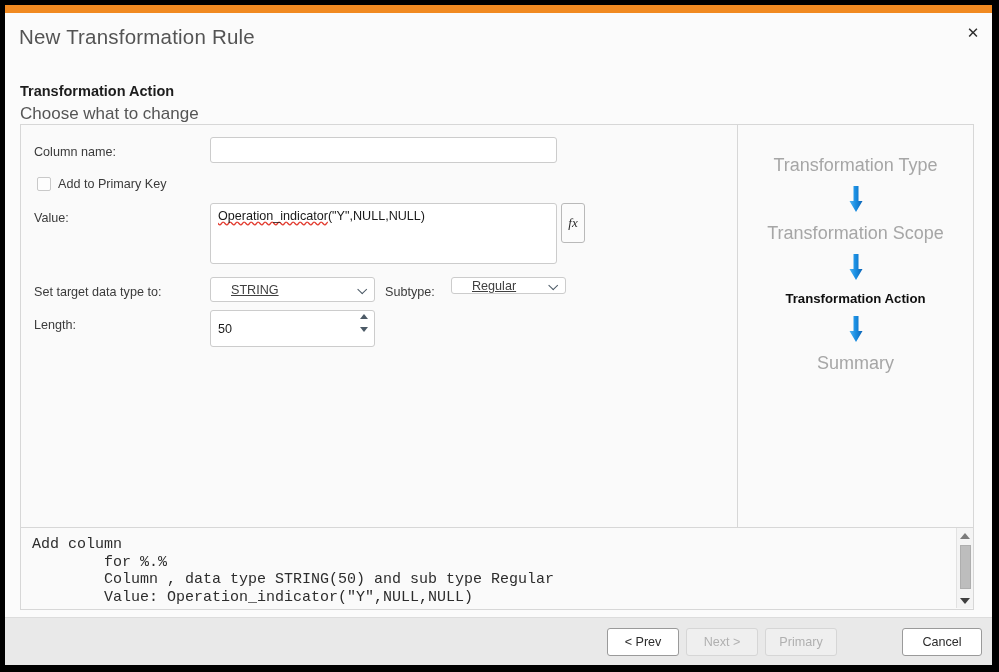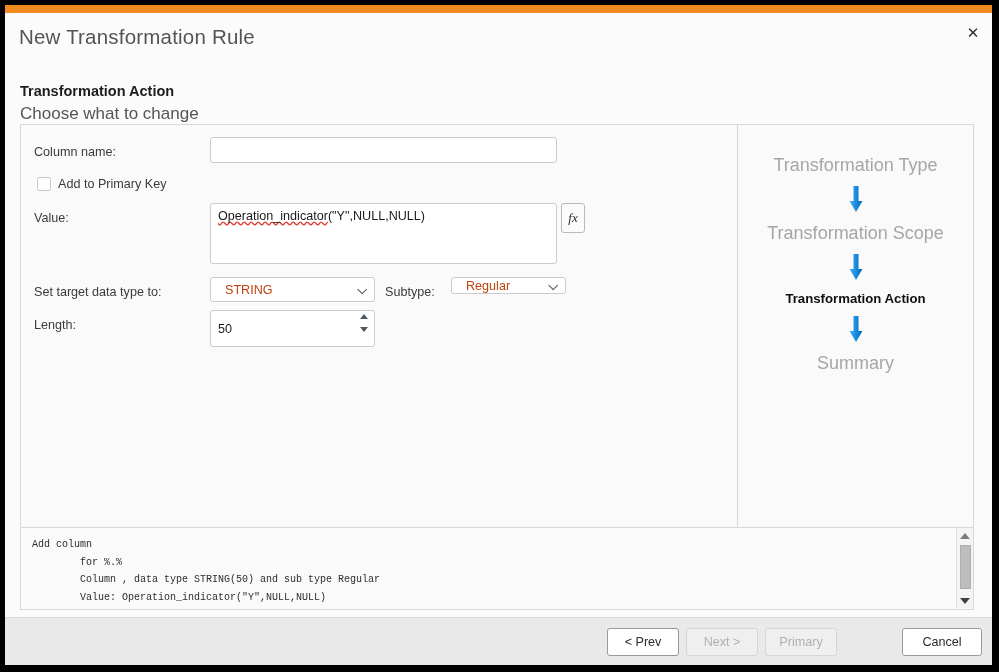--- a/index.html
+++ b/index.html
@@ -167,21 +167,21 @@
   }
   .squiggle {
     text-decoration: underline wavy #e23a2e;
     text-decoration-skip-ink: none;
   }
   .fx-btn {
     position: absolute;
     left: 540px;
     top: 78px;
     width: 24px;
-    height: 30px;
+    height: 40px;
     border: 1px solid #b9b9b9;
     border-radius: 3px;
     background: #fbfbfb;
     box-sizing: border-box;
     display: flex;
     align-items: center;
     justify-content: center;
     font-family: "Liberation Serif", serif;
     font-style: italic;
     font-size: 13px;
@@ -190,26 +190,27 @@
     user-select: none;
   }
 
   .select-box {
     position: absolute;
     border: 1px solid #ccc;
     border-radius: 3px;
     background: #fff;
     box-sizing: border-box;
     font-size: 12.6px;
-    color: #c2410c;
-    display: flex;
-    align-items: center;
-    padding-left: 14px;
+    color: #404040;
+    display: flex;
+    align-items: center;
+    padding-left: 20px;
     cursor: pointer;
     user-select: none;
+    text-decoration: underline;
   }
   .select-dtype {
     left: 189px; top: 152px;
     width: 165px; height: 25px;
   }
   .select-subtype {
     left: 430px; top: 152px;
     width: 115px; height: 17px;
   }
   .chev {
@@ -308,21 +309,21 @@
     border: 1px solid #d7d7d7;
     border-top: none;
     box-sizing: border-box;
     overflow: hidden;
   }
   .log-text {
     position: absolute;
     left: 11px;
     top: 8px;
     font-family: "Liberation Mono", monospace;
-    font-size: 10px;
+    font-size: 15px;
     line-height: 17.5px;
     color: #2d2d2d;
     white-space: pre;
   }
   .scrollbar {
     position: absolute;
     right: 0;
     top: 0;
     width: 17px;
     height: 80px;

